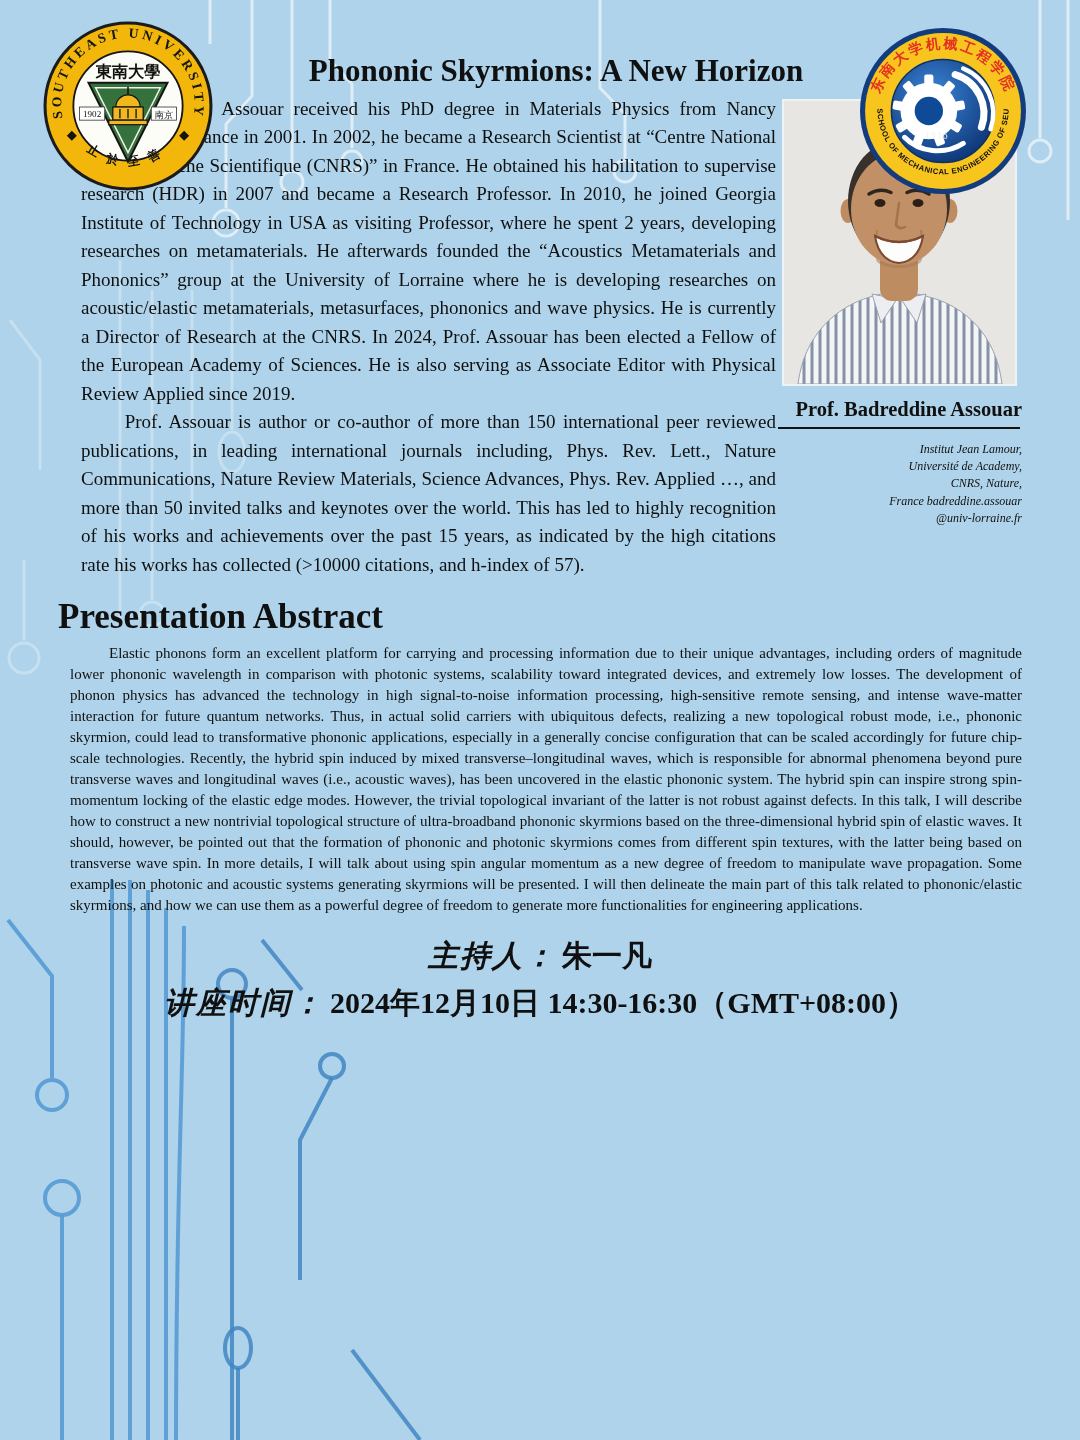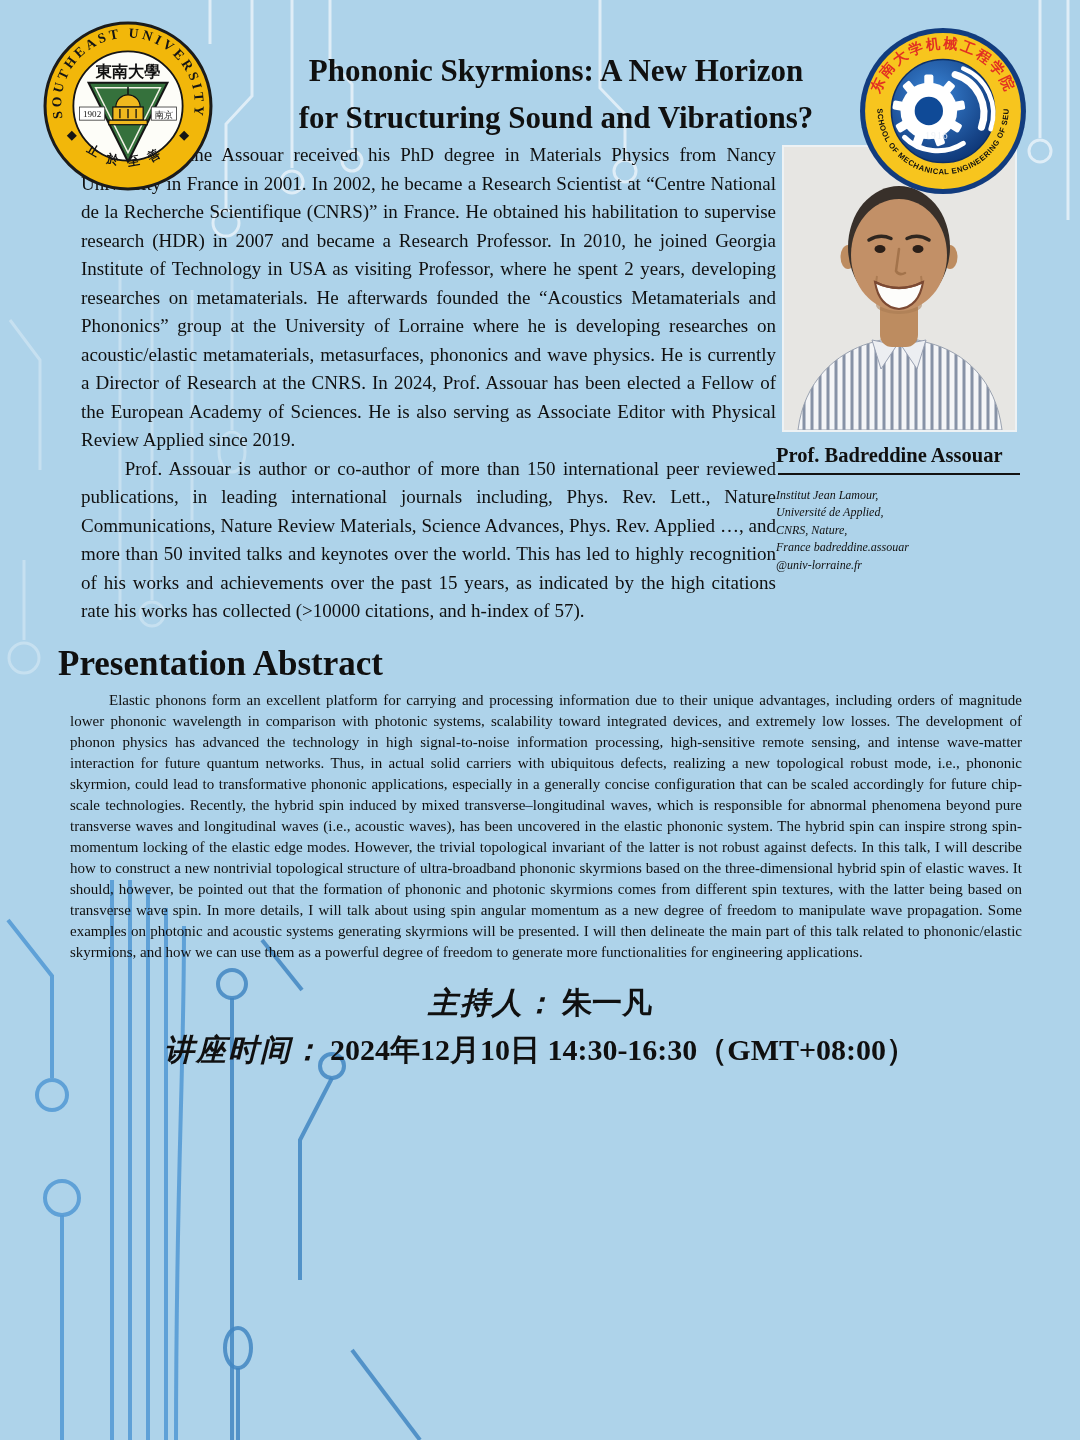--- a/index.html
+++ b/index.html
@@ -41,21 +41,21 @@
   
   .content{padding:0 58px;}
   .section-heading{
     font-weight:bold;
     font-size:35px;
     margin:18px 0 6px 0;
   }
   .bio-row{display:flex;margin-left:23px;}
   .bio-text{flex:1;font-size:19px;line-height:1.5;text-align:justify;}
   .bio-text p{margin:0;text-indent:2.3em;}
-  .speaker-col{width:246px;flex:none;padding-top:4px;text-align:left;}
+  .speaker-col{width:246px;flex:none;padding-top:4px;text-align:right;}
   .photo-frame{
     width:231px;height:283px;margin:0 auto;
     background:#e7e6e3;
     border:2px solid #eef2f4;
     box-sizing:content-box;
   }
   .speaker-name{font-weight:bold;font-size:20.5px;margin-top:12px;}
   .speaker-divider{border:0;border-top:2.5px solid #121212;margin:6px 2px 12px 2px;}
   .speaker-affiliation{font-style:italic;font-size:12px;line-height:1.45;}
   .speaker-affiliation span{display:block;}
@@ -196,21 +196,20 @@
       <g fill="none" stroke="#ffffff" stroke-linecap="round">
         <path d="M96,48 A40,40 0 0 1 122,100" stroke-width="7"></path>
         <path d="M104,42 A48,48 0 0 1 131,102" stroke-width="4.5"></path>
         <path d="M46,110 A42,36 0 0 0 104,116" stroke-width="5"></path>
       </g>
       <text x="78" y="112" text-anchor="middle" font-size="9.5" letter-spacing="1" fill="#eef2f6">1916</text>
     </svg>
 
     <div class="talk-title">
       <div>Phononic Skyrmions: A New Horizon</div>
-      <div>for Structuring Sound and Vibrations?</div>
     </div>
   </div>
 
   <div class="content">
 
 
     <div class="bio-row">
       <div class="bio-text">
         <p>Badreddine Assouar received his PhD degree in Materials Physics from Nancy University in France in 2001. In 2002, he became a Research Scientist at “Centre National de la Recherche Scientifique (CNRS)” in France. He obtained his habilitation to supervise research (HDR) in 2007 and became a Research Professor. In 2010, he joined Georgia Institute of Technology in USA as visiting Professor, where he spent 2 years, developing researches on metamaterials. He afterwards founded the “Acoustics Metamaterials and Phononics” group at the University of Lorraine where he is developing researches on acoustic/elastic metamaterials, metasurfaces, phononics and wave physics. He is currently a Director of Research at the CNRS. In 2024, Prof. Assouar has been elected a Fellow of the European Academy of Sciences. He is also serving as Associate Editor with Physical Review Applied since 2019.</p>
         <p>Prof. Assouar is author or co-author of more than 150 international peer reviewed publications, in leading international journals including, Phys. Rev. Lett., Nature Communications, Nature Review Materials, Science Advances, Phys. Rev. Applied …, and more than 50 invited talks and keynotes over the world. This has led to highly recognition of his works and achievements over the past 15 years, as indicated by the high citations rate his works has collected (&gt;10000 citations, and h-index of 57).</p>
@@ -244,21 +243,21 @@
             <path d="M93,129 Q90,141 98,150" stroke="#a3734b" stroke-width="2" fill="none" opacity="0.7"></path>
             <path d="M137,129 Q140,141 132,150" stroke="#a3734b" stroke-width="2" fill="none" opacity="0.7"></path>
             <path d="M91,135 Q115,147 139,135 Q135,160 115,162 Q95,160 91,135 Z" fill="#fdfdfb" stroke="#7c4a33" stroke-width="2"></path>
             <path d="M91,135 Q115,147 139,135" stroke="#7c4a33" stroke-width="2.5" fill="none"></path>
           </svg>
         </div>
         <div class="speaker-name">Prof. Badreddine Assouar</div>
         <hr class="speaker-divider">
         <div class="speaker-affiliation">
           <span>Institut Jean Lamour,</span>
-          <span>Université de Applied,</span>
+          <span>Université de Academy,</span>
           <span>CNRS, Nature,</span>
           <span>France badreddine.assouar</span>
           <span>@univ-lorraine.fr</span>
         </div>
       </div>
     </div>
 
     <div class="section-heading">Presentation Abstract</div>
     <p class="abstract-text">Elastic phonons form an excellent platform for carrying and processing information due to their unique advantages, including orders of magnitude lower phononic wavelength in comparison with photonic systems, scalability toward integrated devices, and extremely low losses. The development of phonon physics has advanced the technology in high signal-to-noise information processing, high-sensitive remote sensing, and intense wave-matter interaction for future quantum networks. Thus, in actual solid carriers with ubiquitous defects, realizing a new topological robust mode, i.e., phononic skyrmion, could lead to transformative phononic applications, especially in a generally concise configuration that can be scaled accordingly for future chip-scale technologies. Recently, the hybrid spin induced by mixed transverse–longitudinal waves, which is responsible for abnormal phenomena beyond pure transverse waves and longitudinal waves (i.e., acoustic waves), has been uncovered in the elastic phononic system. The hybrid spin can inspire strong spin-momentum locking of the elastic edge modes. However, the trivial topological invariant of the latter is not robust against defects. In this talk, I will describe how to construct a new nontrivial topological structure of ultra-broadband phononic skyrmions based on the three-dimensional hybrid spin of elastic waves. It should, however, be pointed out that the formation of phononic and photonic skyrmions comes from different spin textures, with the latter being based on transverse wave spin. In more details, I will talk about using spin angular momentum as a new degree of freedom to manipulate wave propagation. Some examples on photonic and acoustic systems generating skyrmions will be presented. I will then delineate the main part of this talk related to phononic/elastic skyrmions, and how we can use them as a powerful degree of freedom to generate more functionalities for engineering applications.</p>
 

